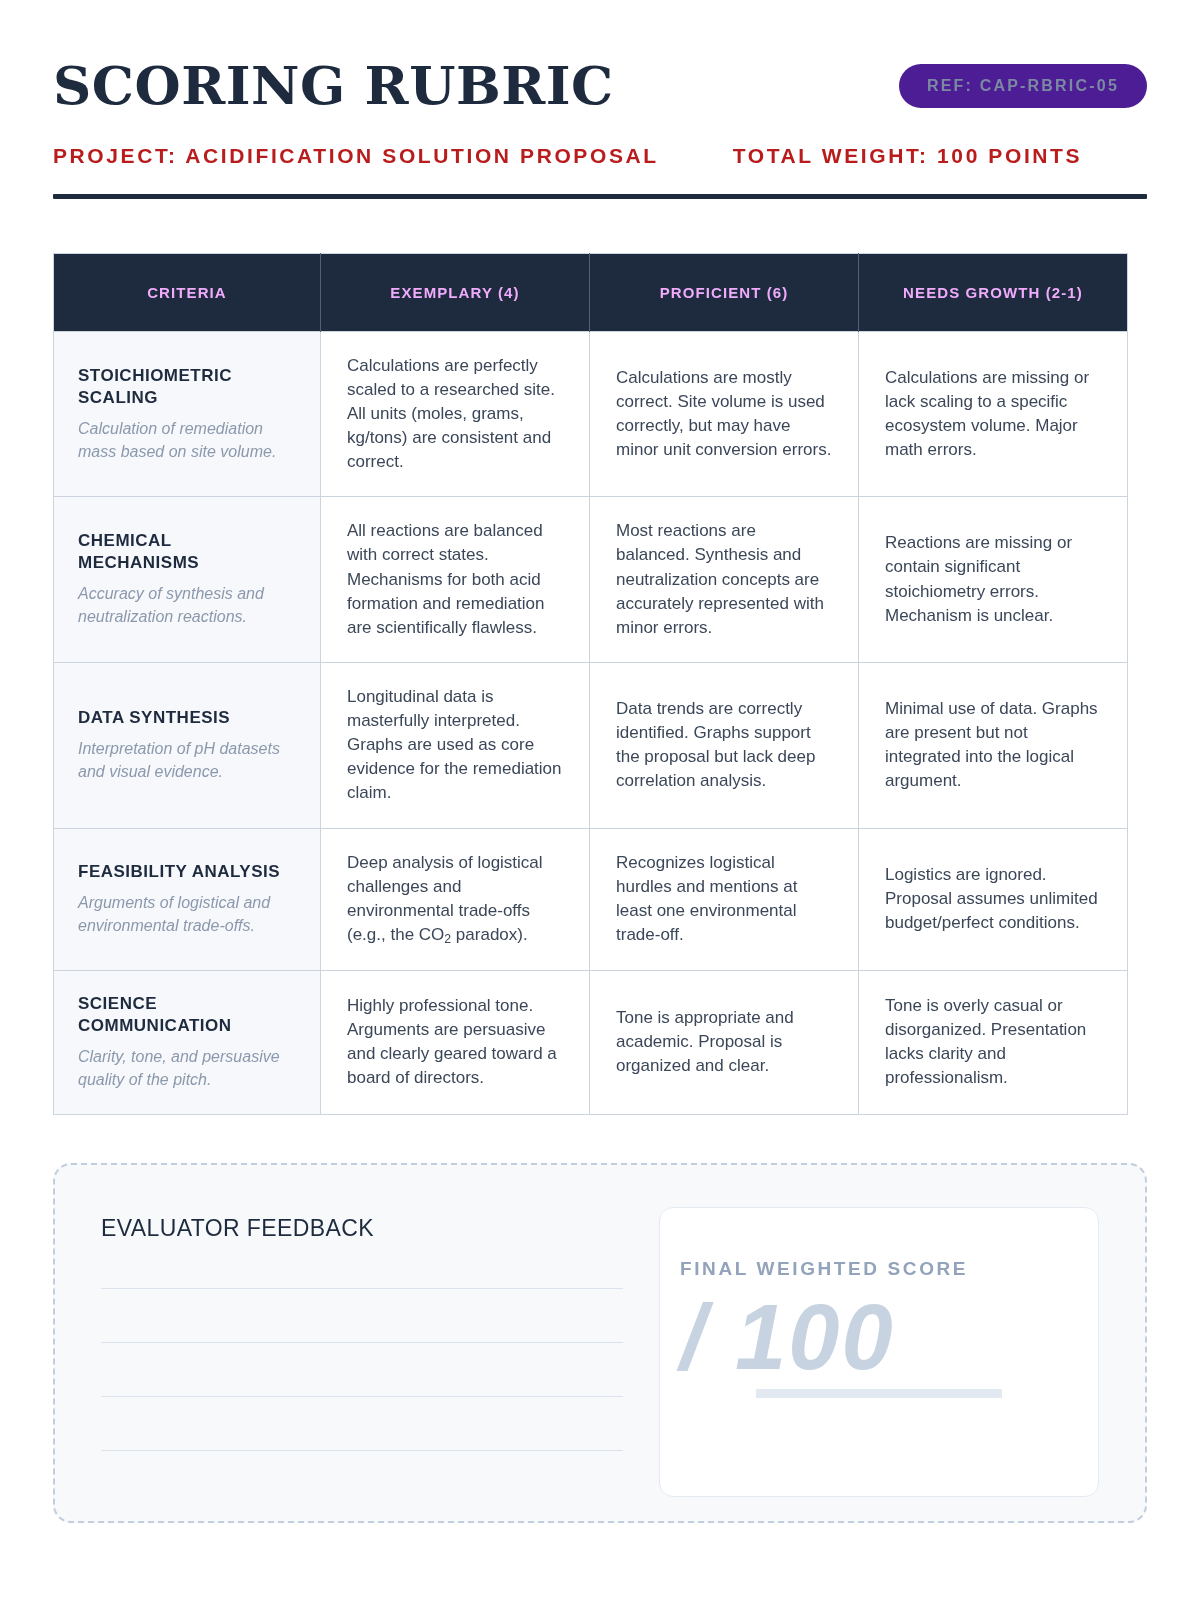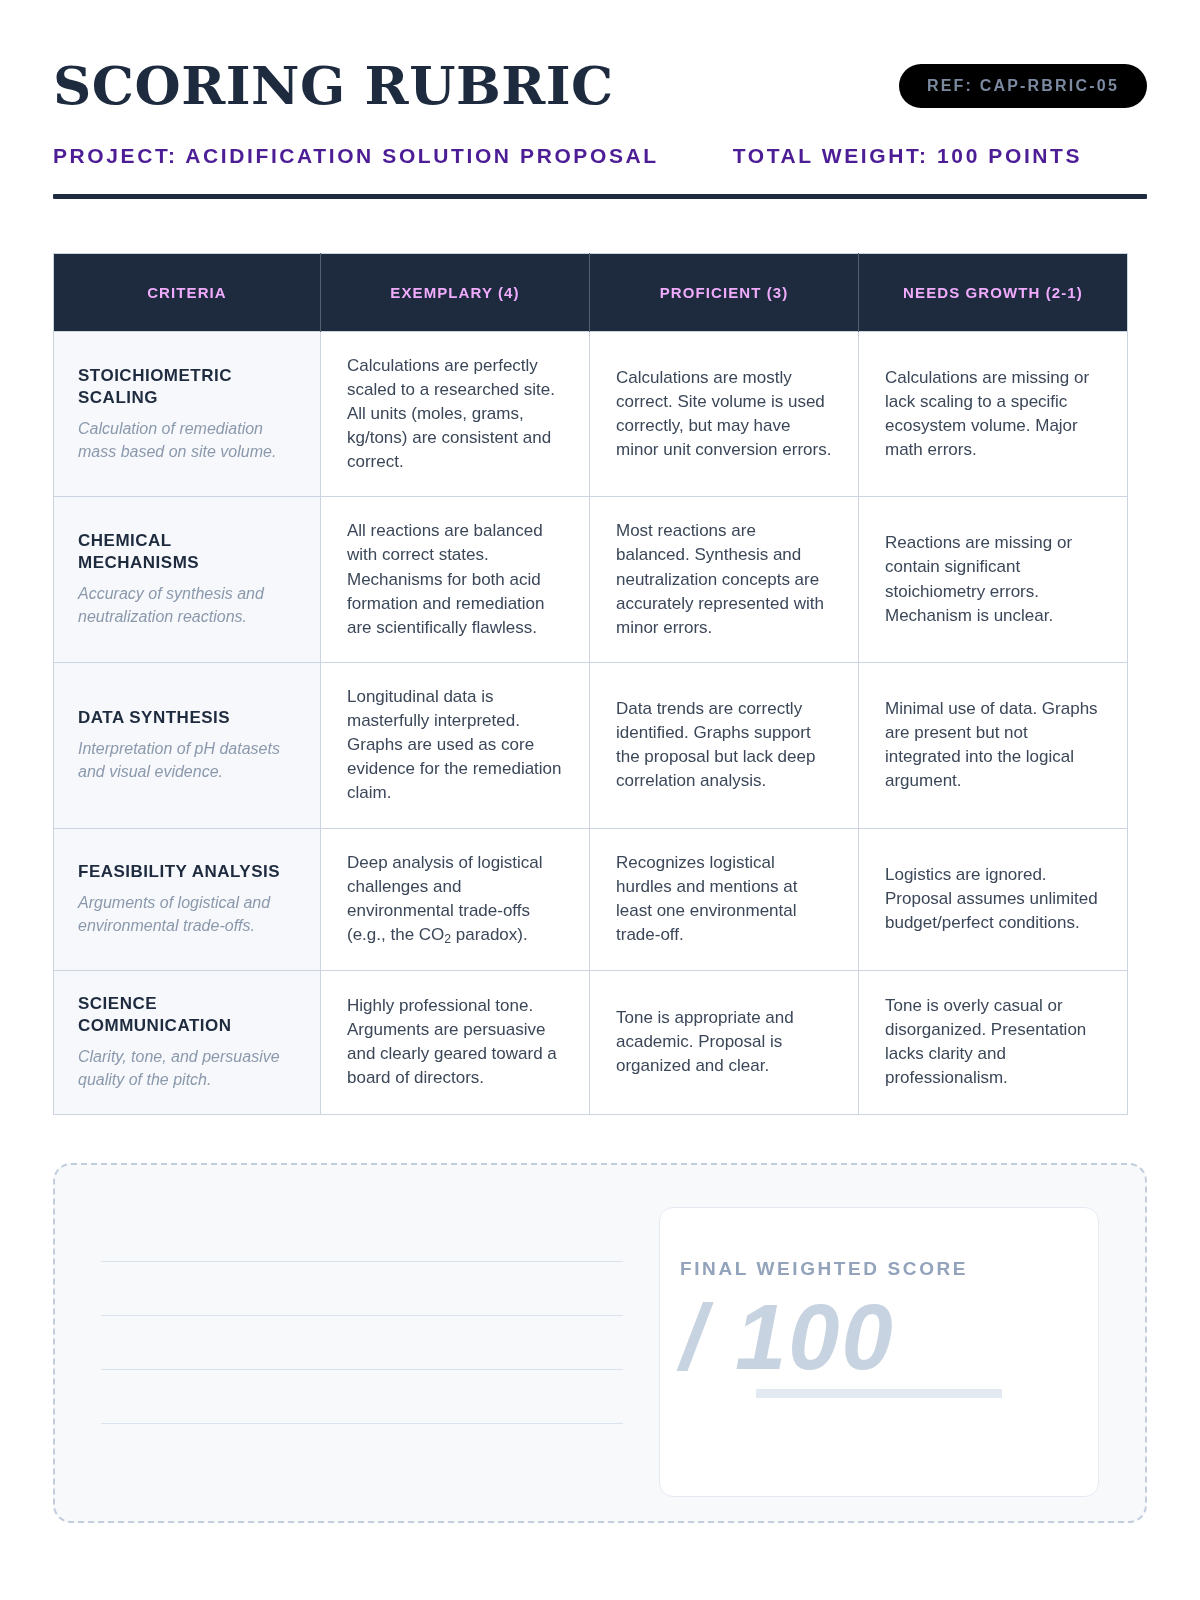--- a/index.html
+++ b/index.html
@@ -34,38 +34,38 @@
   .doc-title {
     font-family: "DejaVu Serif", "Liberation Serif", serif;
     font-size: 53px;
     font-weight: bold;
     letter-spacing: 0.5px;
     color: #1e2b3f;
     line-height: 1.05;
   }
 
   .ref-badge {
-    background: #000000;
+    background: #4c1d95;
     color: #7b8aa0;
     font-size: 16px;
     font-weight: bold;
     letter-spacing: 2.2px;
     padding: 13px 28px;
     border-radius: 22px;
     white-space: nowrap;
   }
 
   .header-sub {
     display: flex;
     align-items: center;
     margin-top: 30px;
     font-size: 21px;
     font-weight: bold;
     letter-spacing: 2.6px;
-    color: #4c1d95;
+    color: #b91c1c;
   }
 
   .header-sub .project { }
   .header-sub .weight { margin-left: 74px; }
 
   .rule {
     margin-top: 26px;
     height: 5px;
     background: #1e2b3f;
     border-radius: 1px;
@@ -224,21 +224,21 @@
     <colgroup>
       <col class="c-criteria">
       <col class="c-level">
       <col class="c-level">
       <col class="c-level">
     </colgroup>
     <thead>
       <tr>
         <th>CRITERIA</th>
         <th>EXEMPLARY (4)</th>
-        <th>PROFICIENT (3)</th>
+        <th>PROFICIENT (6)</th>
         <th>NEEDS GROWTH (2-1)</th>
       </tr>
     </thead>
     <tbody>
       <tr>
         <td class="criteria-cell">
           <div class="crit-name">STOICHIOMETRIC SCALING</div>
           <div class="crit-desc">Calculation of remediation mass based on site volume.</div>
         </td>
         <td>
@@ -309,20 +309,21 @@
         </td>
         <td>
           <div class="level-text">Tone is overly casual or disorganized. Presentation lacks clarity and professionalism.</div>
         </td>
       </tr>
     </tbody>
   </table>
 
   <div class="feedback-panel">
     <div class="feedback-left">
+      <div class="feedback-title">EVALUATOR FEEDBACK</div>
       <div class="write-lines">
         <div class="write-line"></div>
         <div class="write-line"></div>
         <div class="write-line"></div>
         <div class="write-line"></div>
       </div>
     </div>
     <div class="score-card">
       <div class="score-label">FINAL WEIGHTED SCORE</div>
       <div class="score-value">/ 100</div>

